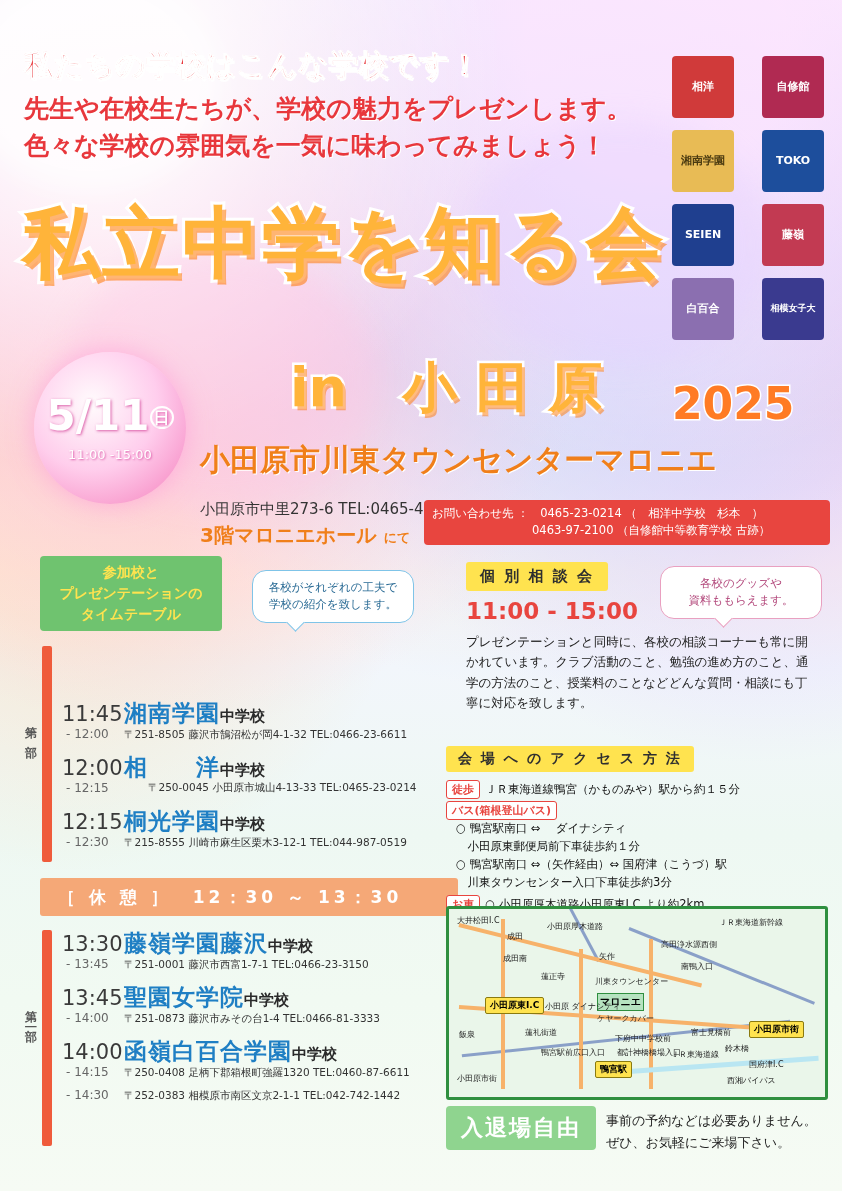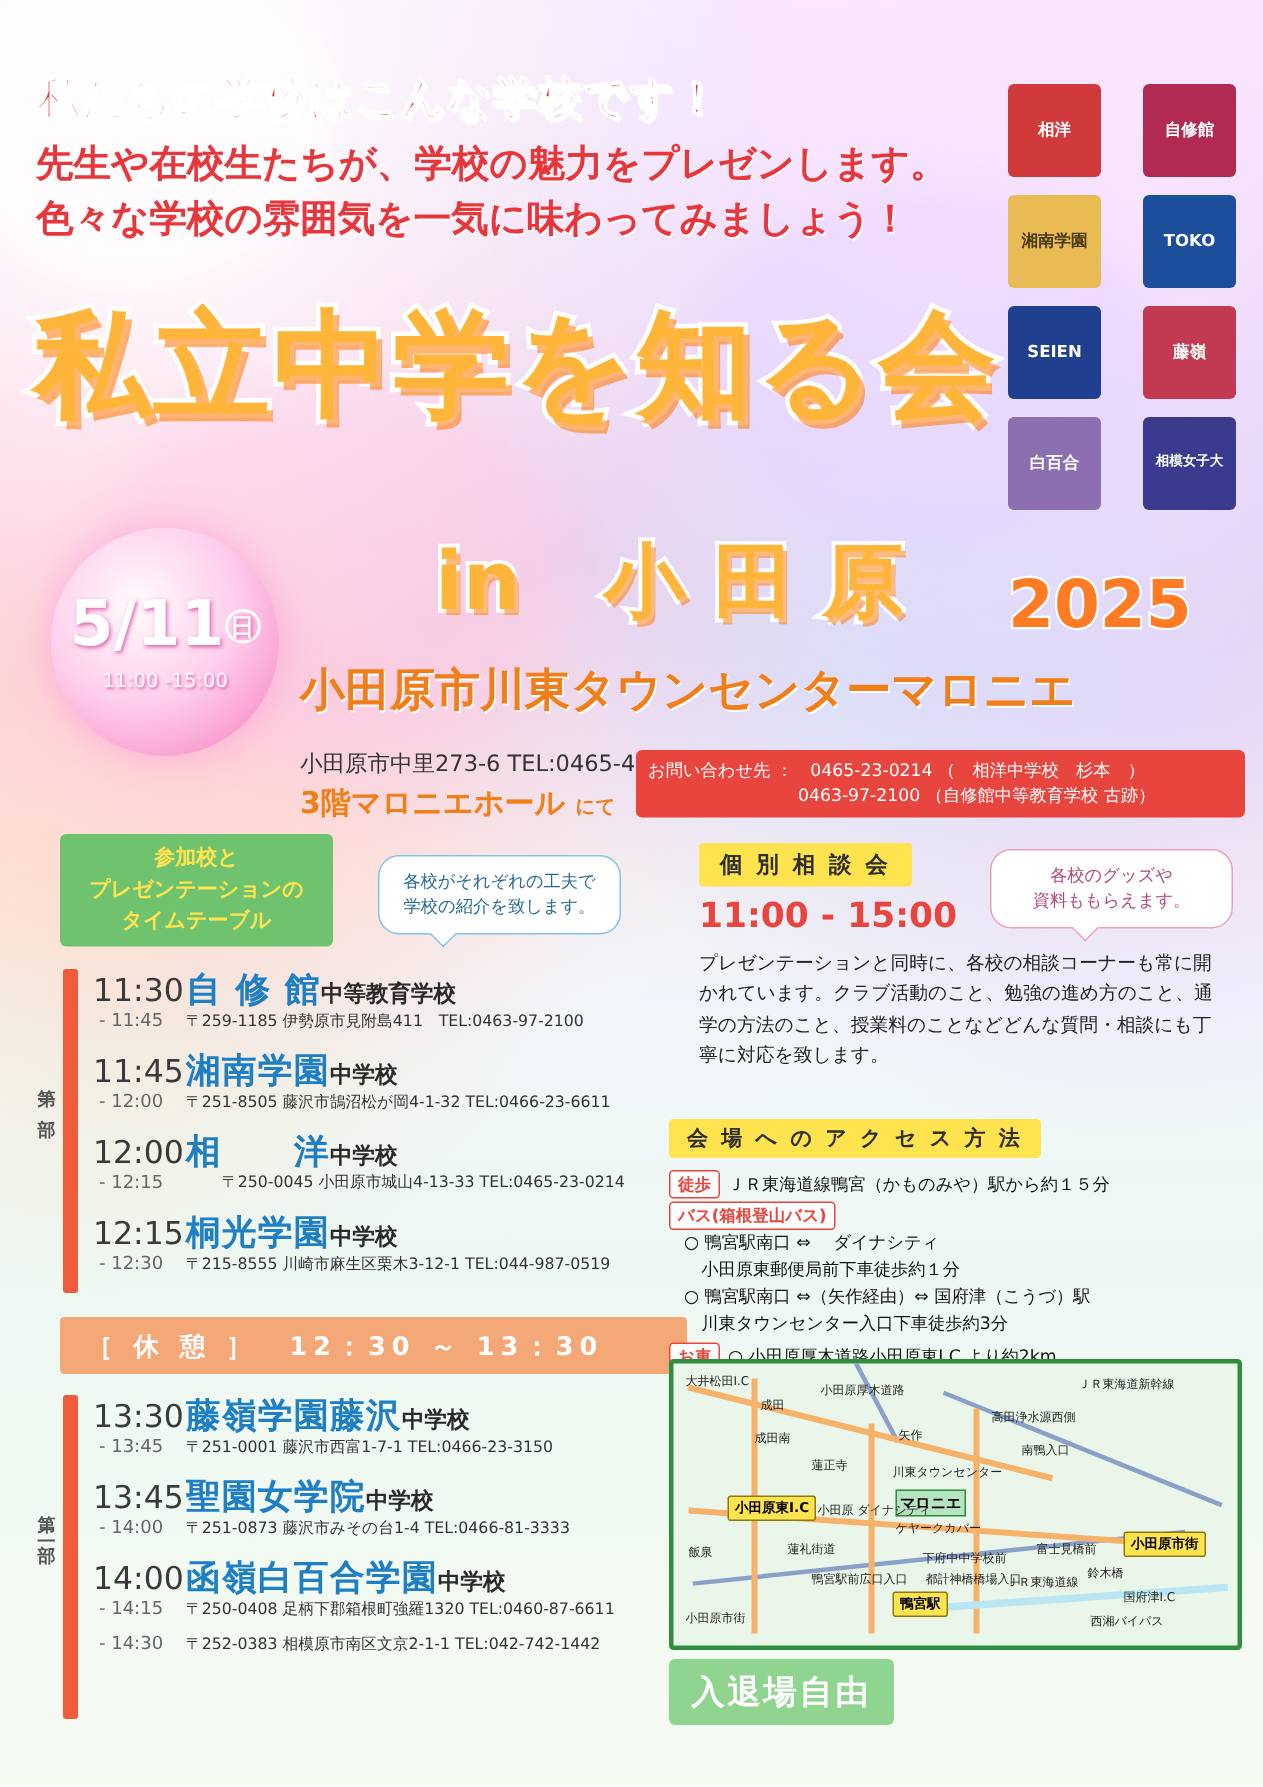--- a/index.html
+++ b/index.html
@@ -241,32 +241,20 @@
     <div>学校の紹介を致します。</div>
   </div>
   <div class="balloon" id="balloon-right">
     <div>各校のグッズや</div>
     <div>資料ももらえます。</div>
   </div>
 
   <div class="part-bar" style="top:646px;height:216px;"></div>
   <div class="part-label" style="top:716px;">第 一 部</div>
 
-  <div class="sch" style="top:644px;">
-    <div class="tline">
-      <div class="t1">11:30</div>
-      <div class="name">
-        <span>自 修 館</span><span class="sm">中等教育学校</span>
-      </div>
-    </div>
-    <div style="display:flex;align-items:baseline;margin-top:-2px;">
-      <div class="t2" style="min-width:58px;">- 11:45</div>
-      <div style="font-size:10.5px;color:#333;">〒259-1185  伊勢原市見附島411　TEL:0463-97-2100</div>
-    </div>
-  </div>
 
   <div class="sch" style="top:698px;">
     <div class="tline">
       <div class="t1">11:45</div>
       <div class="name">
         <span>湘南学園</span><span class="sm">中学校</span>
       </div>
     </div>
     <div style="display:flex;align-items:baseline;margin-top:-2px;">
       <div class="t2" style="min-width:58px;">- 12:00</div>
@@ -413,14 +401,18 @@
     <div class="map-label" style="left:92px;top:138px;">鴨宮駅前広口入口</div>
     <div class="map-label" style="left:168px;top:138px;">都計神橋橋場入口</div>
     <div class="map-label" style="left:276px;top:134px;">鈴木橋</div>
     <div class="map-label" style="left:278px;top:166px;">西湘バイパス</div>
     <div class="map-label" style="left:10px;top:120px;">飯泉</div>
     <div class="map-label" style="left:96px;top:92px;">小田原
 ダイナシティ</div>
   </div>
 
   <div class="free-entry">入退場自由</div>
+  <div class="free-note">
+    <div>事前の予約などは必要ありません。</div>
+    <div>ぜひ、お気軽にご来場下さい。</div>
+  </div>
 
 </div>
 
 </body></html>

